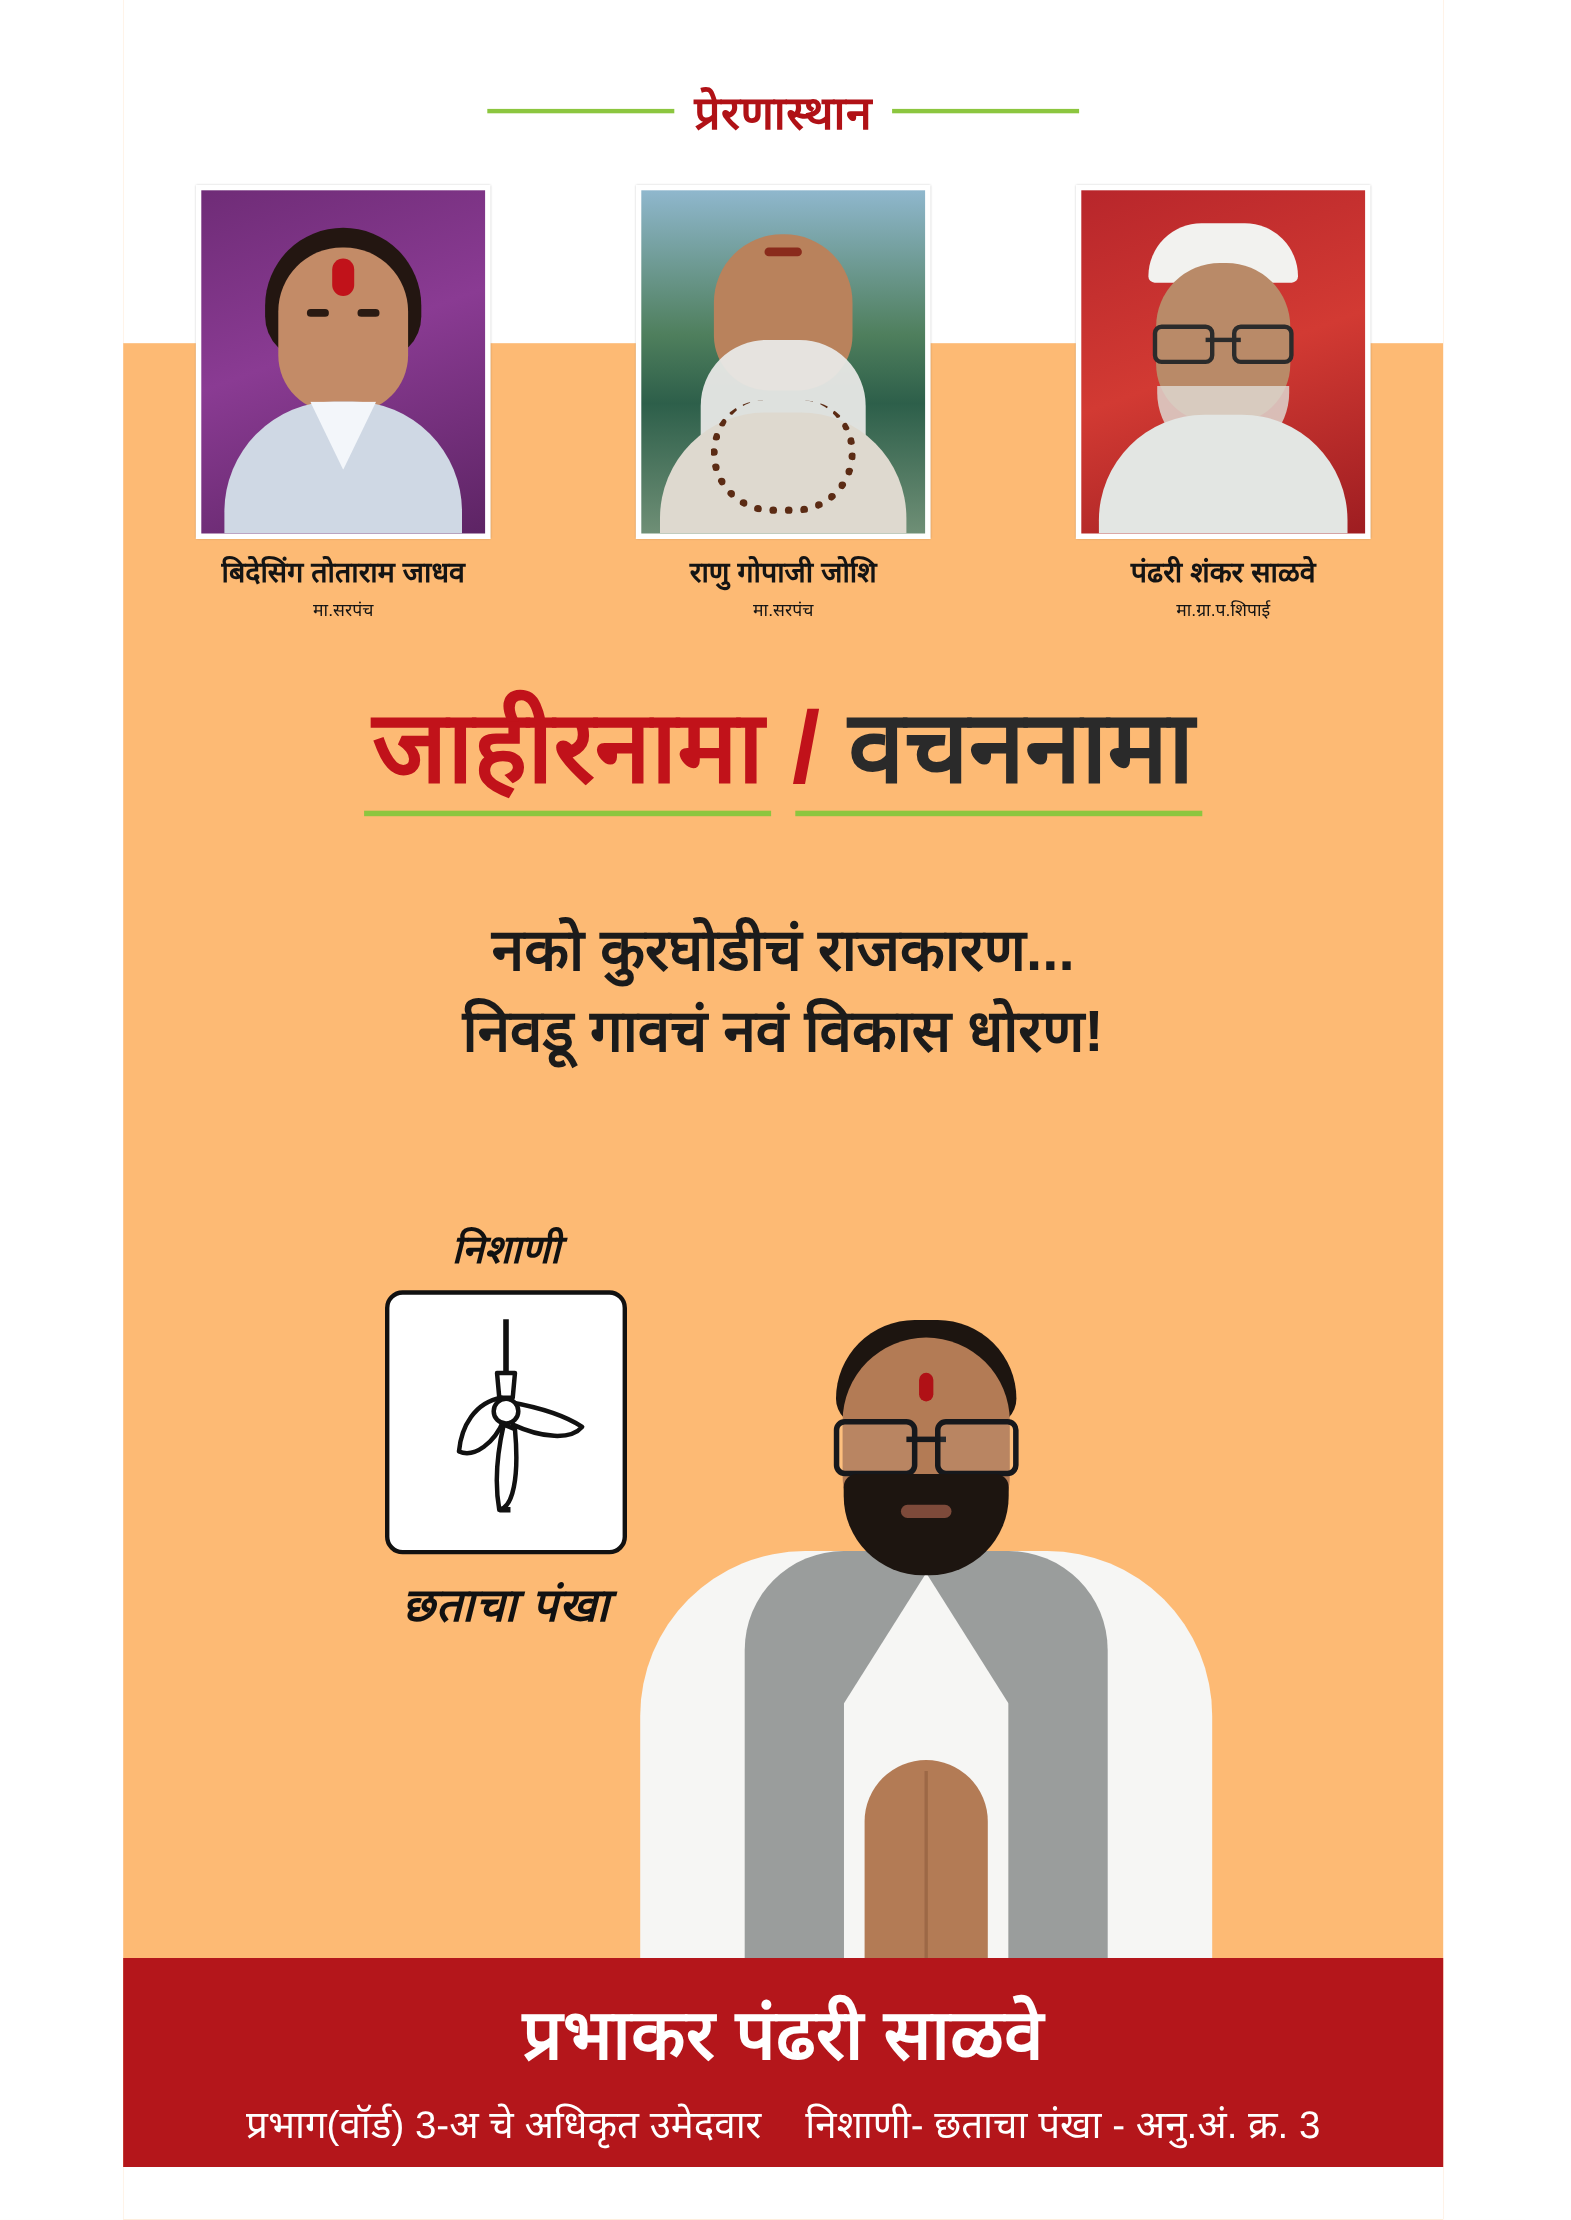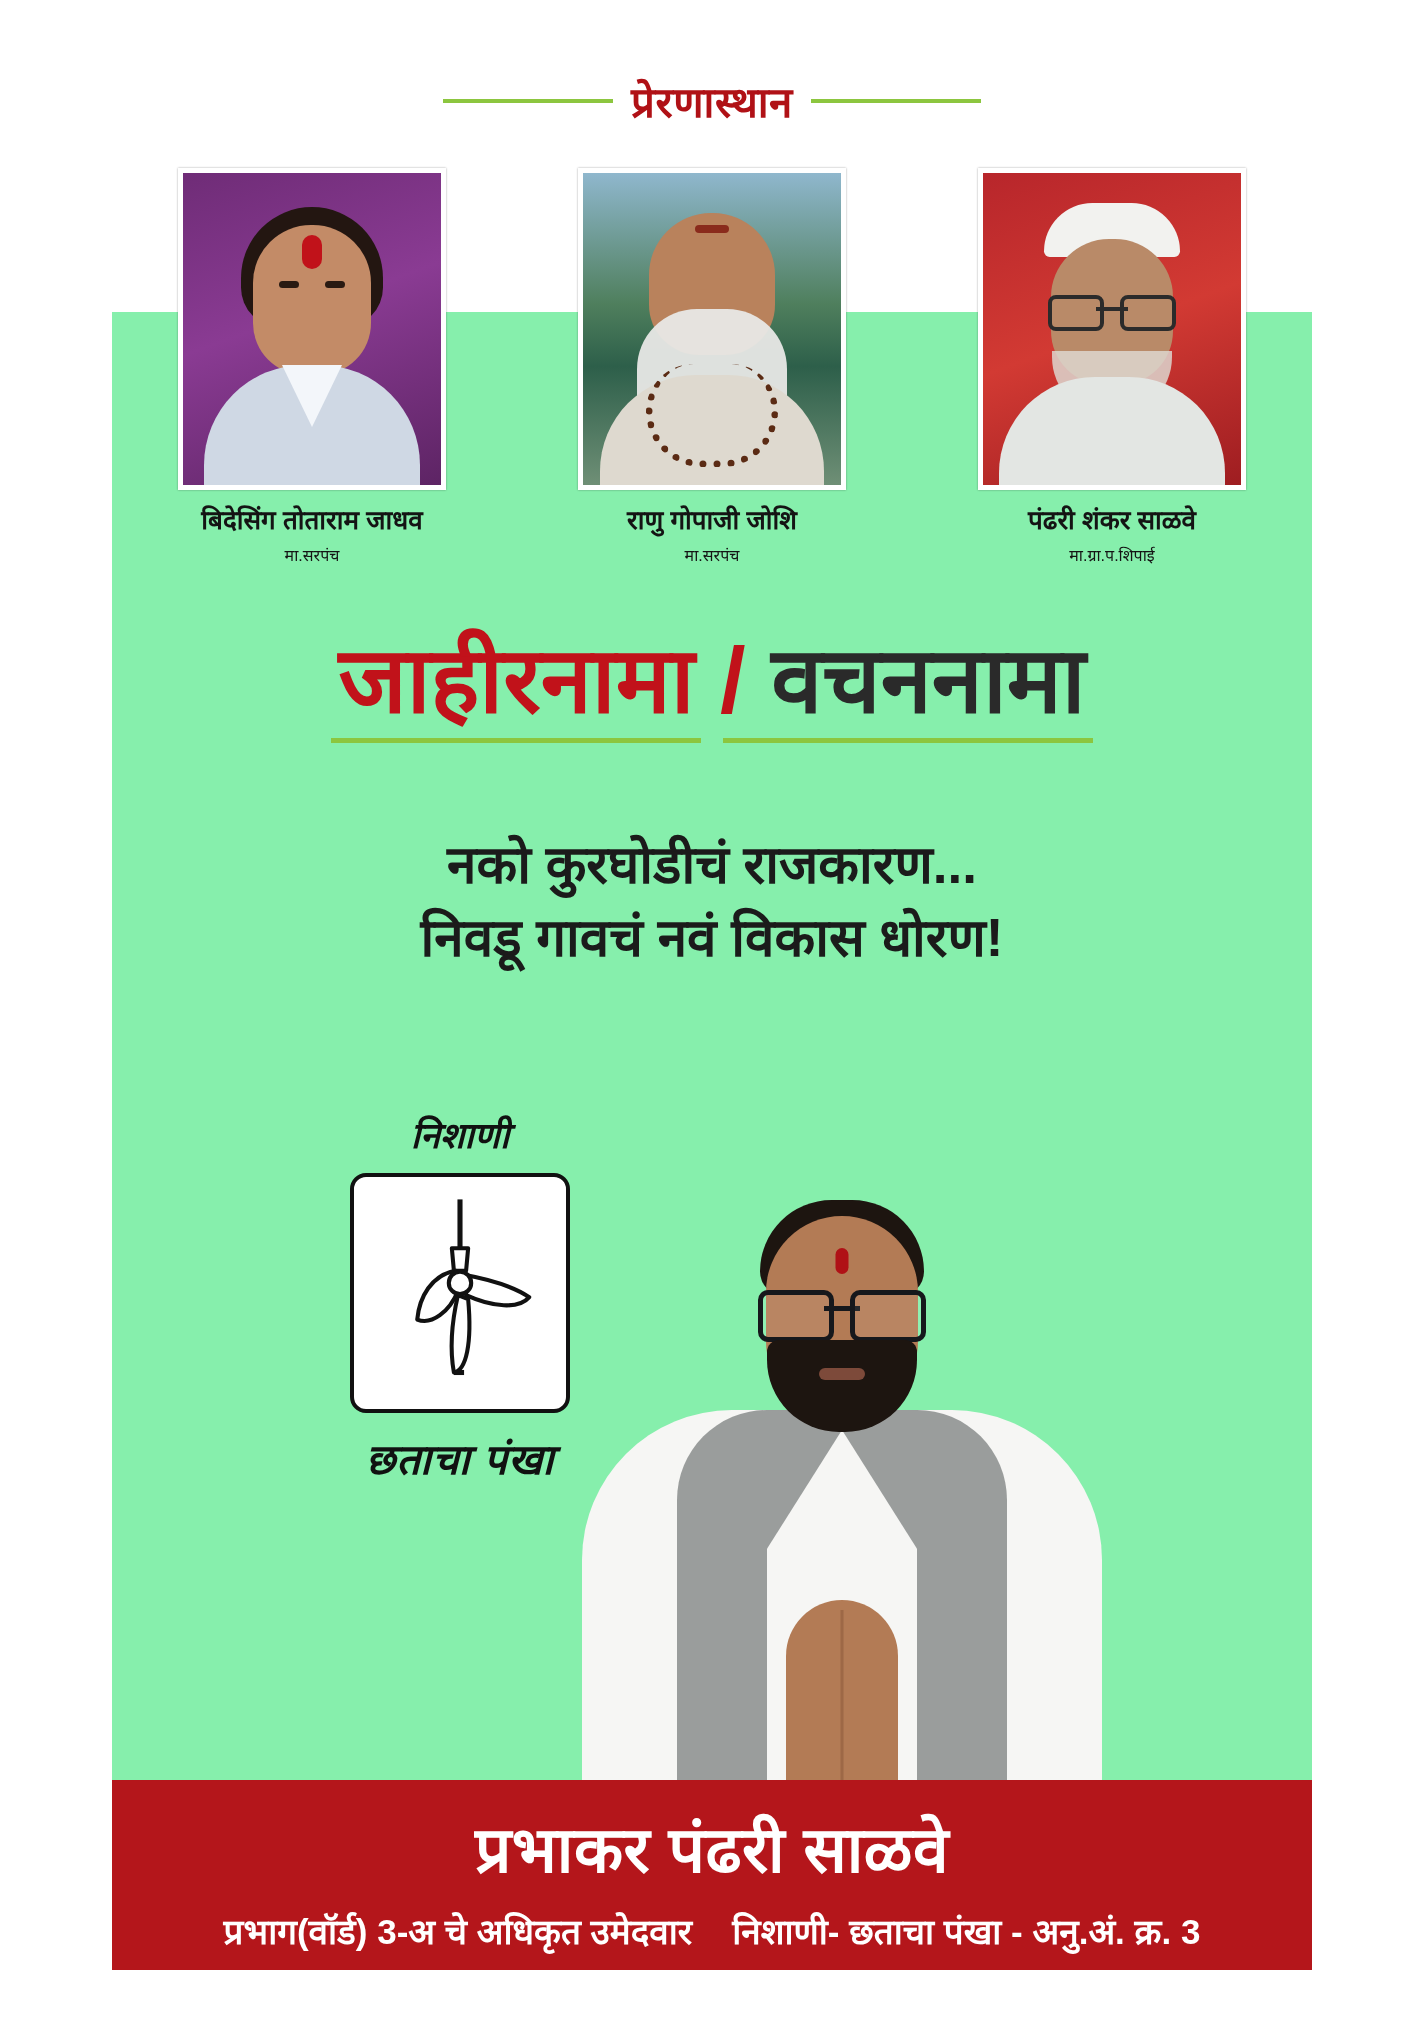--- a/index.html
+++ b/index.html
@@ -17,21 +17,21 @@
     background: #ffffff;
     overflow: hidden;
   }
   
   .sheet {
     position: absolute;
     left: 112px;
     top: 0px;
     width: 1200px;
     height: 2018px;
-    background: #86efac;
+    background: #fdba74;
   }
   .sheet-top-white {
     position: absolute;
     left: 0;
     top: 0;
     width: 1200px;
     height: 312px;
     background: #ffffff;
   }
   .sheet-bottom-white {
@@ -347,21 +347,21 @@
   }
   .footer .f-name {
     padding-top: 24px;
     font-size: 64px;
     font-weight: bold;
     letter-spacing: 0.5px;
   }
   .footer .f-sub {
     margin-top: 16px;
     font-size: 35px;
-    font-weight: bold;
+    font-weight: normal;
     display: flex;
     align-items: center;
     justify-content: center;
     gap: 40px;
   }
 </style>
 </head>
 <body>
 
 <div id="poster">

